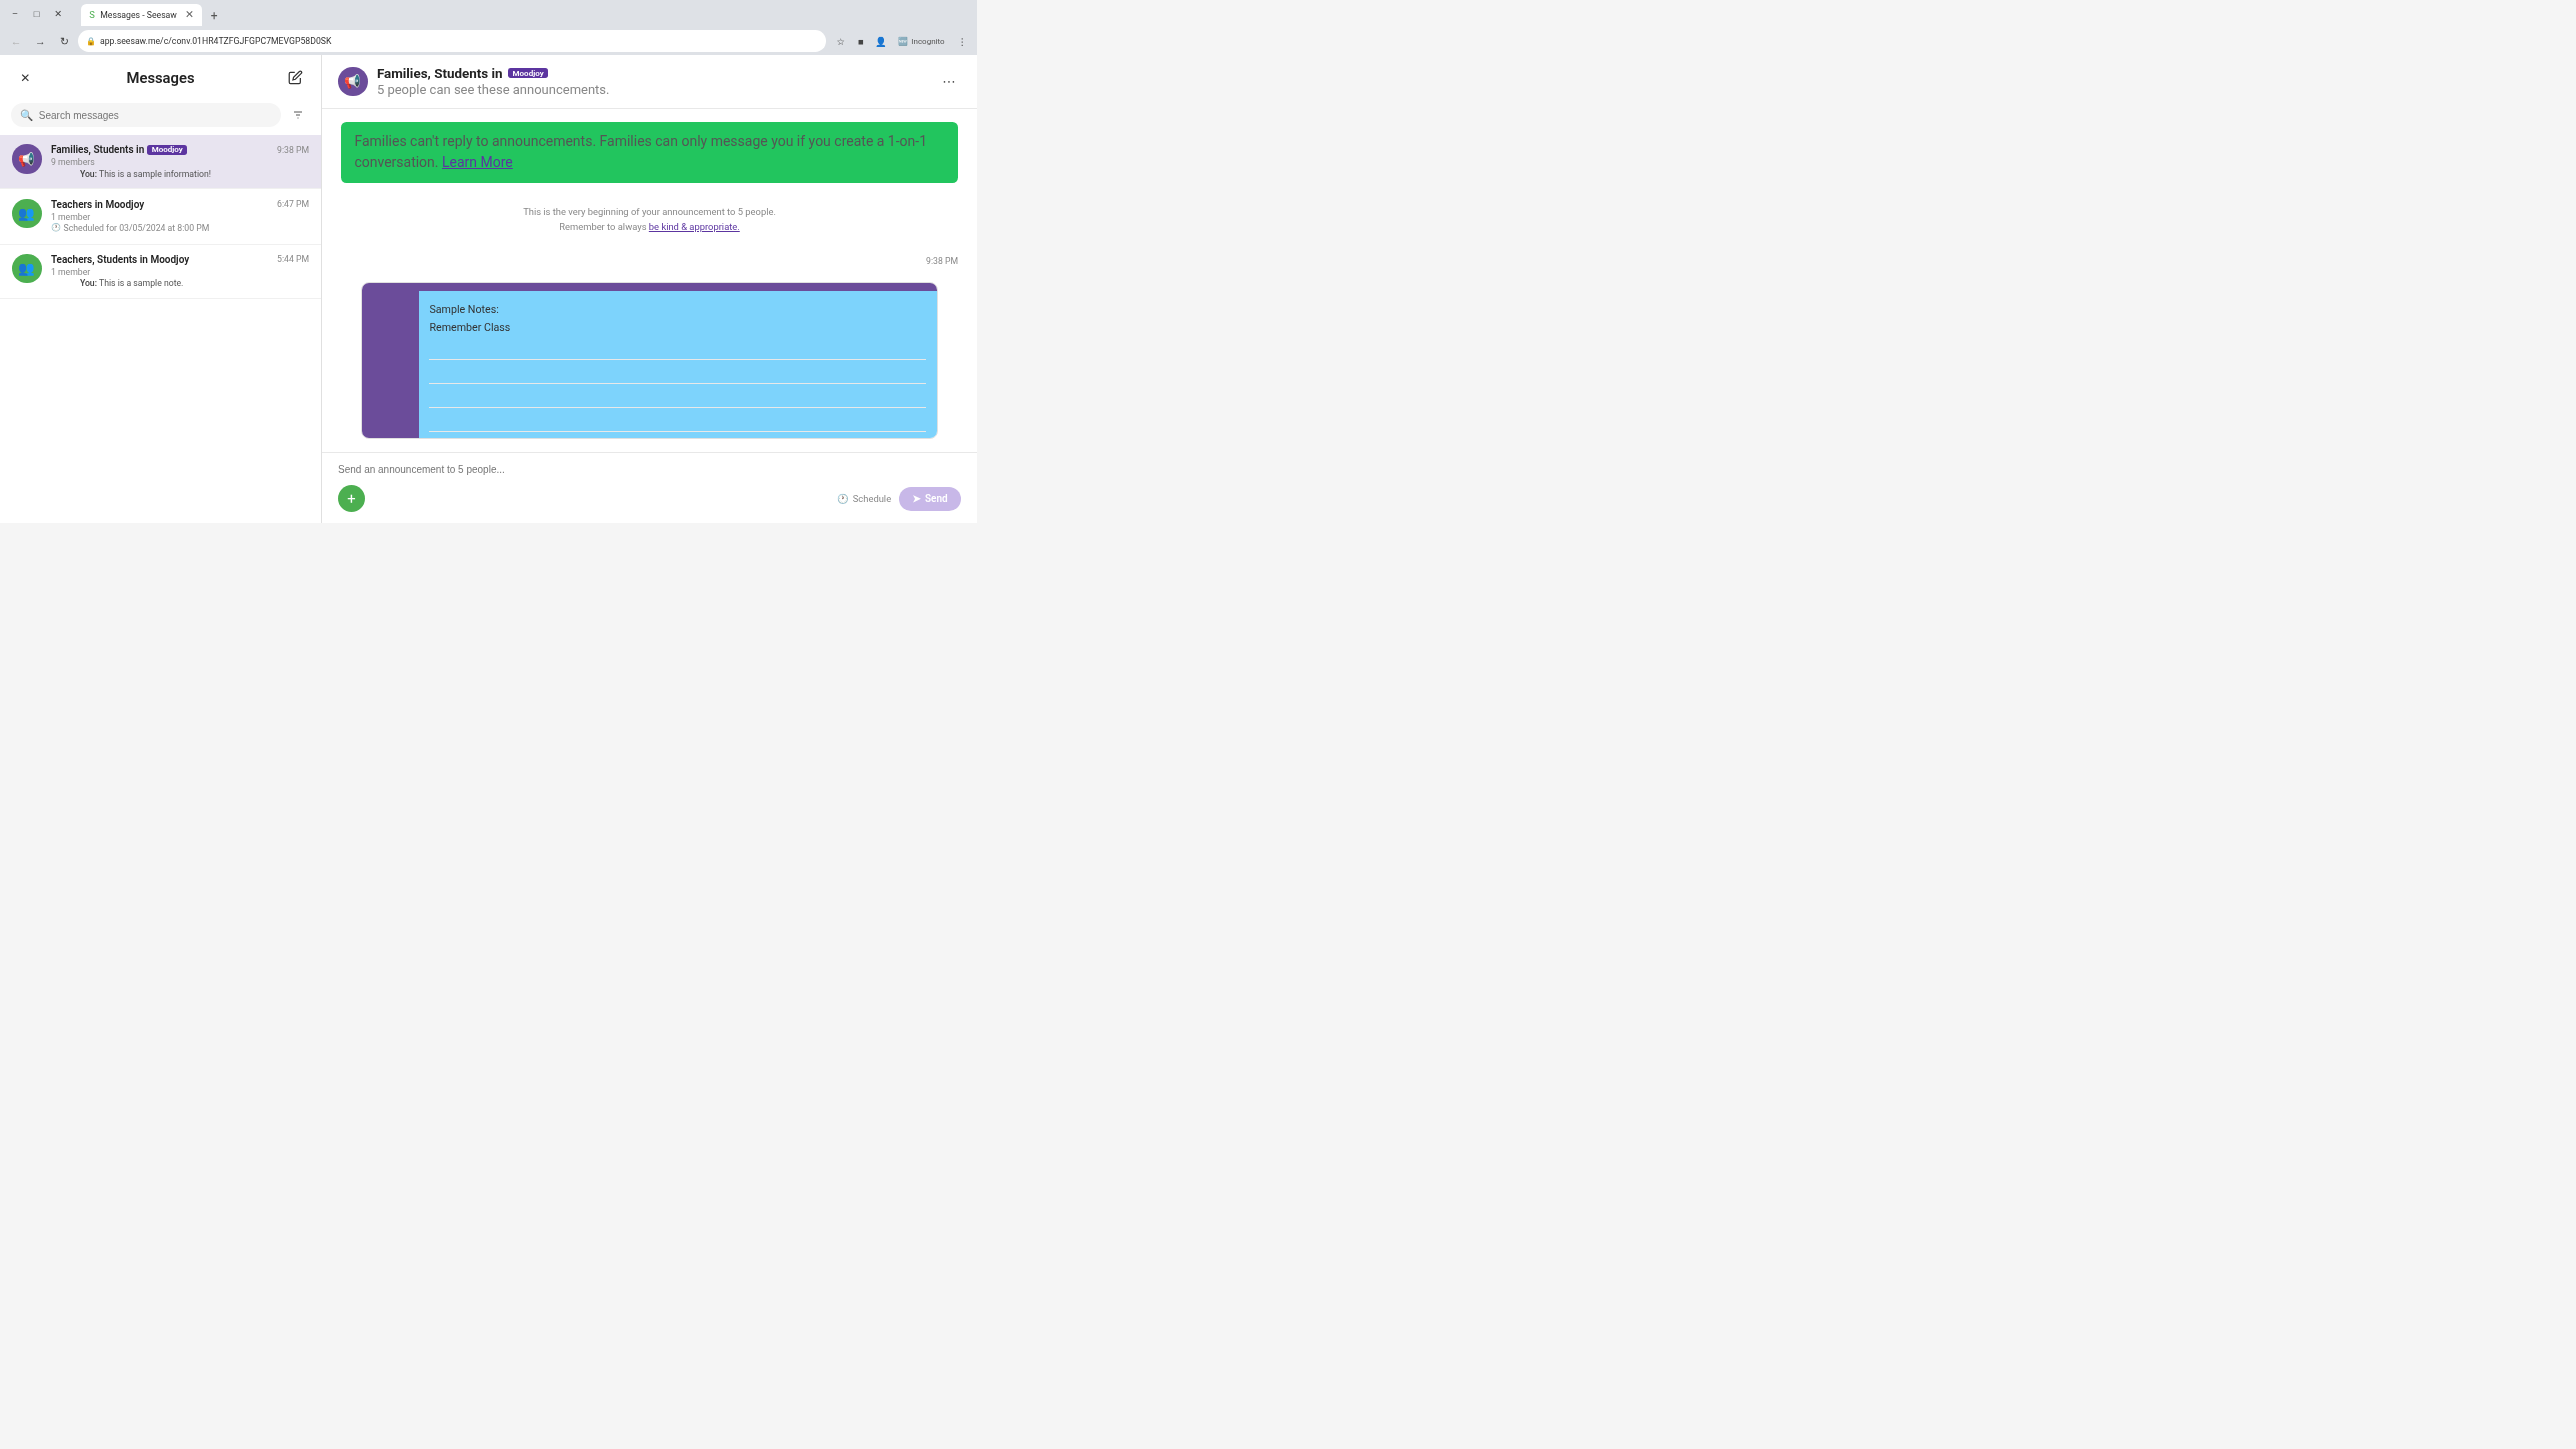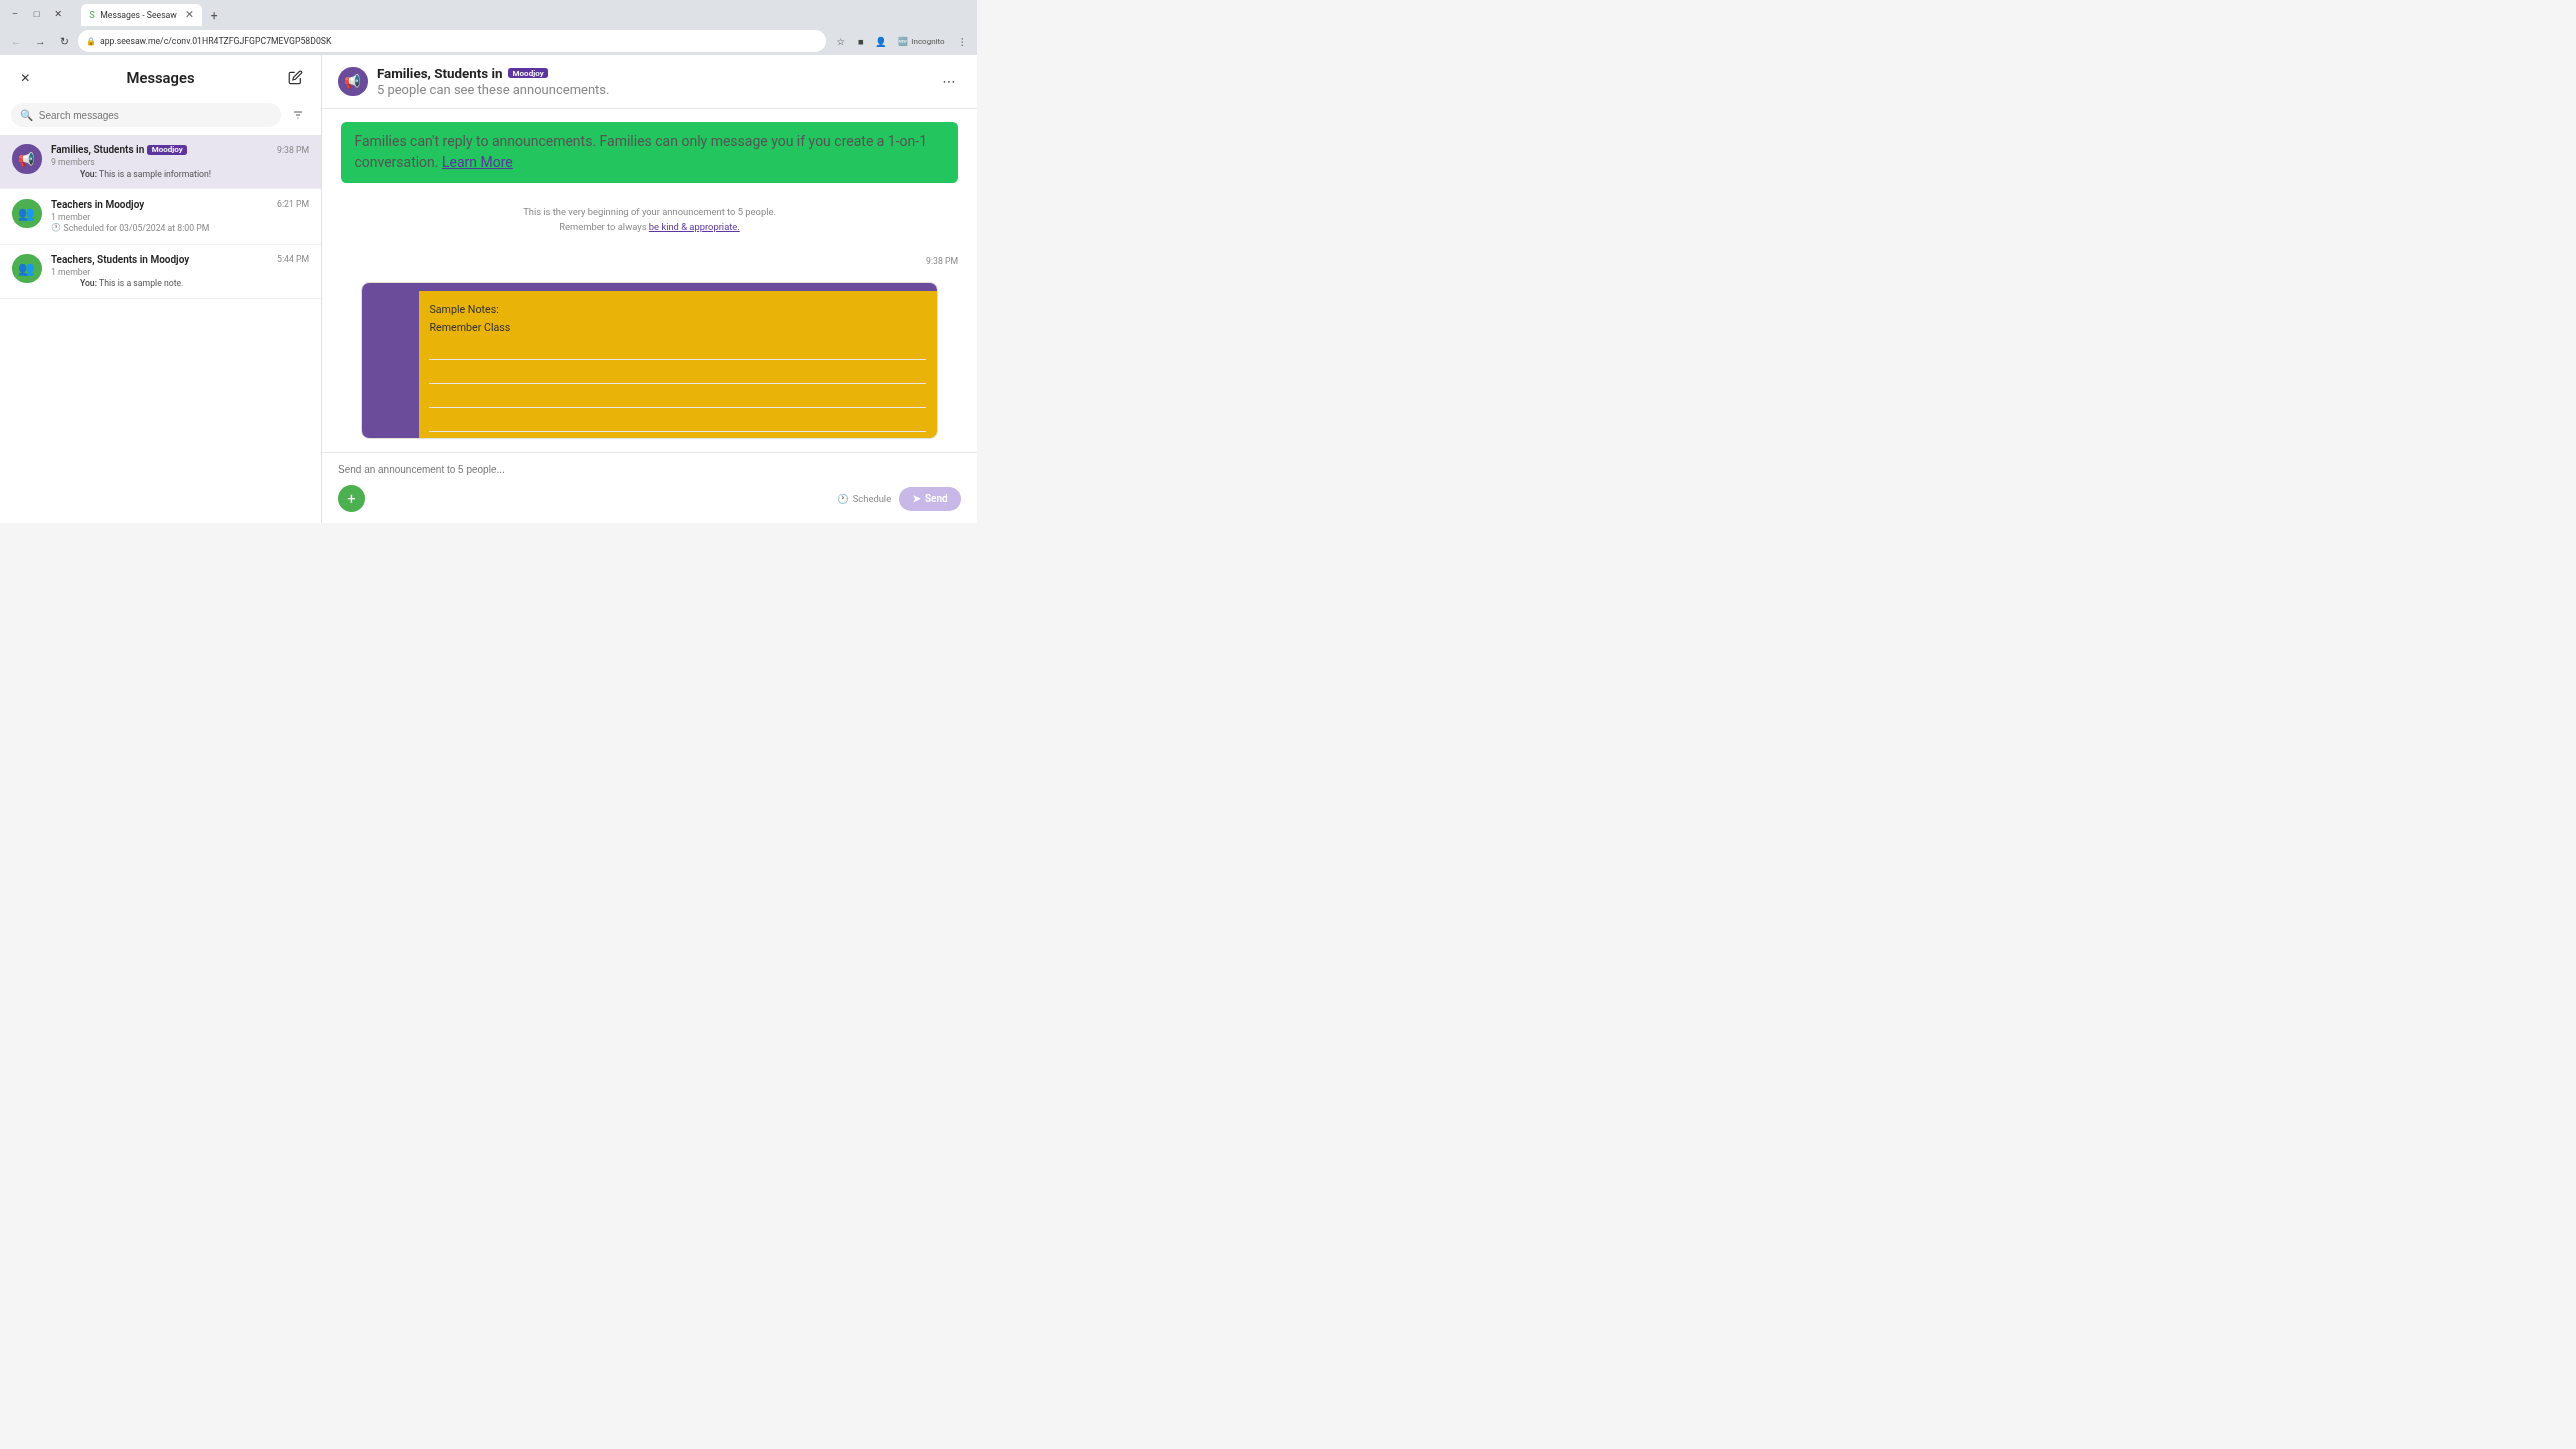--- a/index.html
+++ b/index.html
@@ -402,21 +402,21 @@
       min-height: 201px;
     }
     .message-card-left {
       background: #6b4c9a;
       width: 54px;
       flex-shrink: 0;
     }
     .message-card-right {
       flex: 1;
       padding: 10.7px;
-      background: #eab308;
+      background: #7dd3fc;
       display: flex;
       flex-direction: column;
     }
     .card-left-divider {
       width: 2.7px;
       background: #6b4c9a;
       flex-shrink: 0;
     }
     .note-content {
       font-size: 10.7px;
@@ -578,21 +578,21 @@
         </div>
       </div>
 
       <div class="conv-item">
         <div class="conv-avatar" style="background:#4CAF50;">
           <span>👥</span>
         </div>
         <div class="conv-info">
           <div class="conv-name-row">
             <div class="conv-name">Teachers in  Moodjoy</div>
-            <span class="conv-time">6:21 PM</span>
+            <span class="conv-time">6:47 PM</span>
           </div>
           <div class="conv-sub">1 member</div>
           <div class="conv-sub">
             <span class="clock-icon">🕐</span>
             <span>Scheduled for 03/05/2024 at 8:00 PM</span>
           </div>
         </div>
       </div>
 
       <div class="conv-item">

